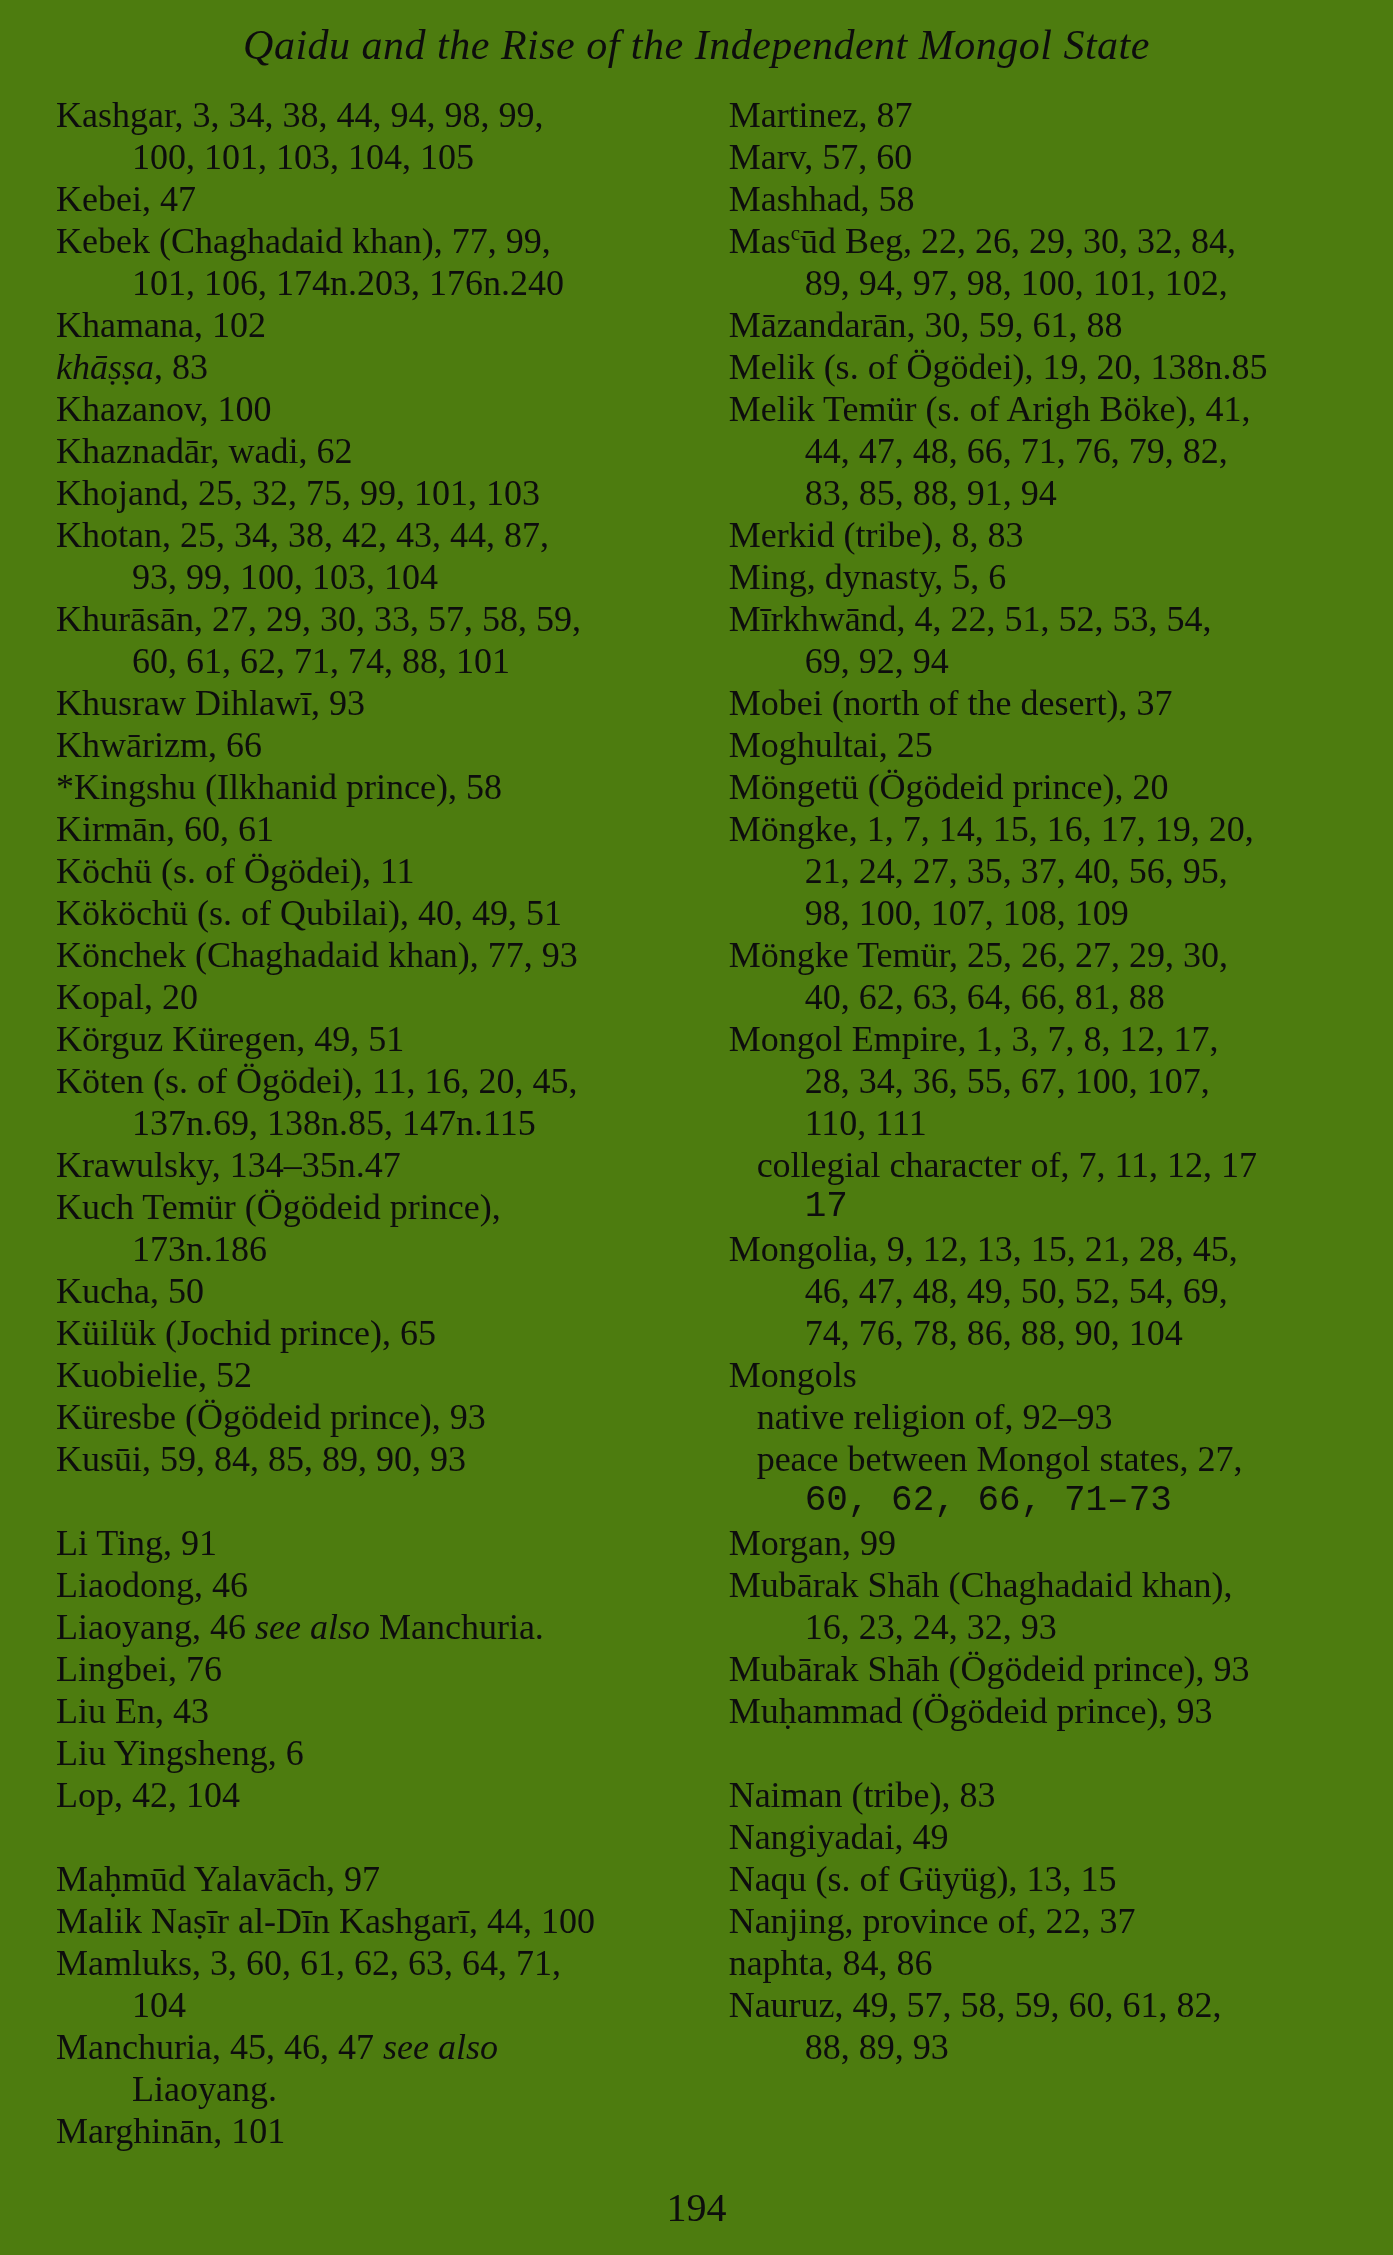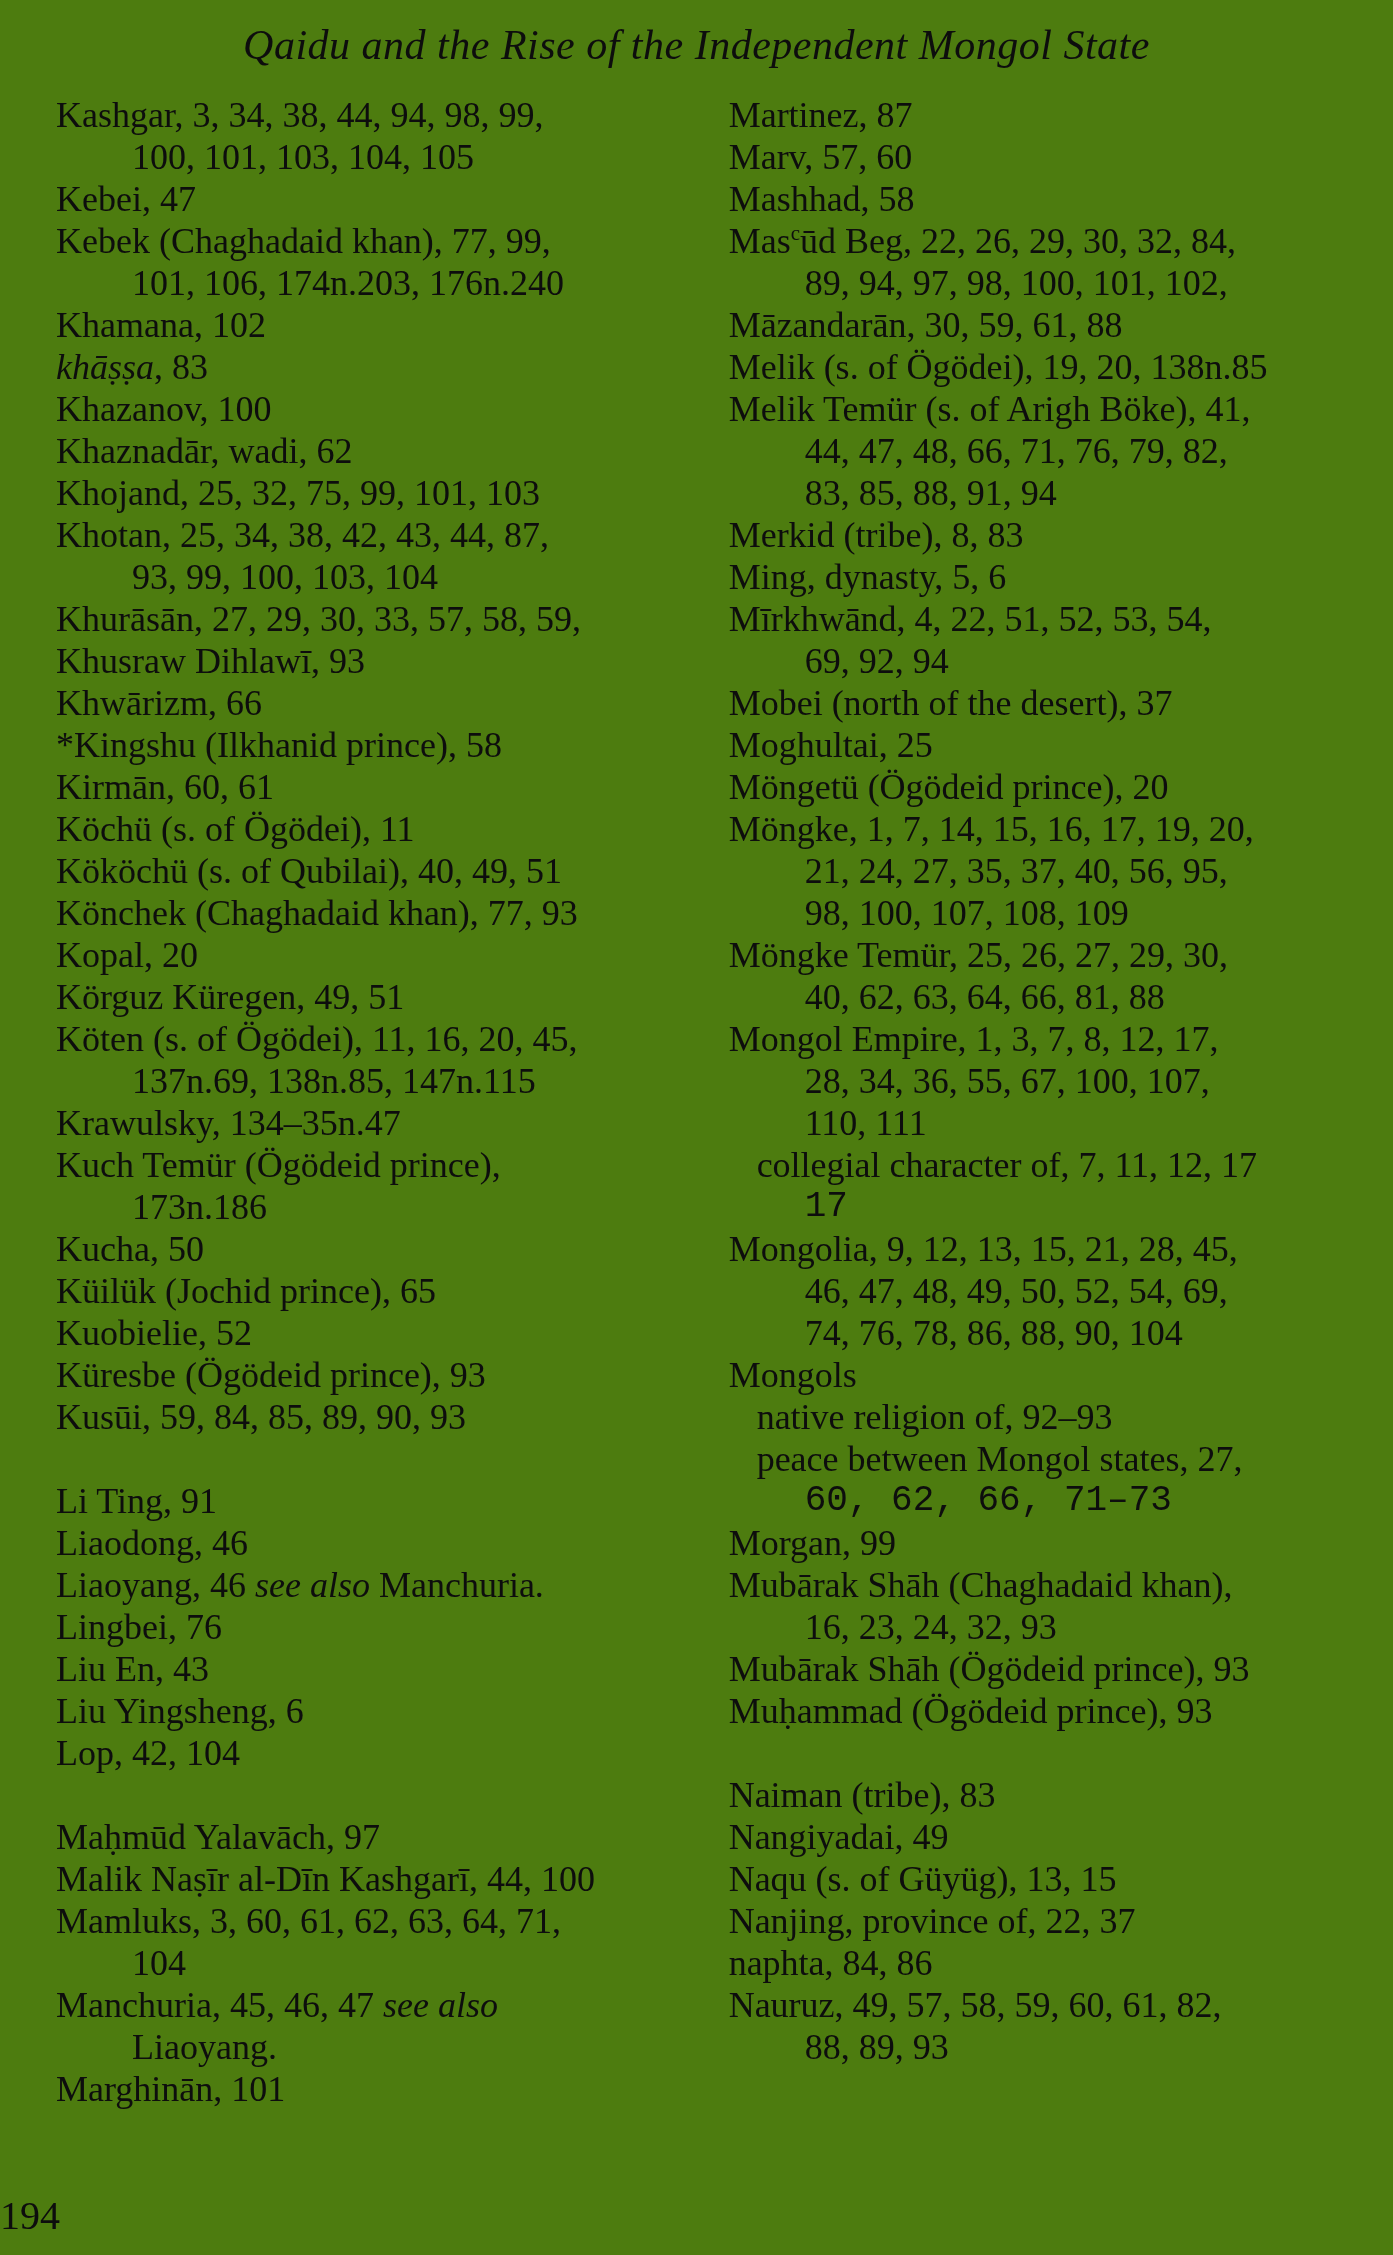--- a/index.html
+++ b/index.html
@@ -42,23 +42,24 @@
   }
   .line { white-space: nowrap; }
   .cont { padding-left: 76px; }
   .sub  { padding-left: 28px; }
   .sub.cont { padding-left: 76px; font-family: Liberation Mono, monospace; }
   .gap  { height: 42px; }
   .it   { font-style: italic; }
   .sup  { vertical-align: super; font-size: 0.58em; line-height: 0; }
   .page-number {
     position: absolute;
-    bottom: 16px;
+    bottom: 24px;
     left: 0;
     width: 100%;
+    text-align: center;
     font-size: 40px;
   }
 </style>
 </head>
 <body>
 
 <div class="page">
   <div class="page-title">Qaidu and the Rise of the Independent Mongol State</div>
 
   <div class="columns">
@@ -69,20 +70,21 @@
         <div class="line"><span>Kebek (Chaghadaid khan), 77, 99,</span></div>
         <div class="line cont"><span>101, 106, 174n.203, 176n.240</span></div>
         <div class="line"><span>Khamana, 102</span></div>
         <div class="line"><span class="it">khāṣṣa</span><span>, 83</span></div>
         <div class="line"><span>Khazanov, 100</span></div>
         <div class="line"><span>Khaznadār, wadi, 62</span></div>
         <div class="line"><span>Khojand, 25, 32, 75, 99, 101, 103</span></div>
         <div class="line"><span>Khotan, 25, 34, 38, 42, 43, 44, 87,</span></div>
         <div class="line cont"><span>93, 99, 100, 103, 104</span></div>
         <div class="line"><span>Khurāsān, 27, 29, 30, 33, 57, 58, 59,</span></div>
+        <div class="line cont"><span>60, 61, 62, 71, 74, 88, 101</span></div>
         <div class="line"><span>Khusraw Dihlawī, 93</span></div>
         <div class="line"><span>Khwārizm, 66</span></div>
         <div class="line"><span>*Kingshu (Ilkhanid prince), 58</span></div>
         <div class="line"><span>Kirmān, 60, 61</span></div>
         <div class="line"><span>Köchü (s. of Ögödei), 11</span></div>
         <div class="line"><span>Kököchü (s. of Qubilai), 40, 49, 51</span></div>
         <div class="line"><span>Könchek (Chaghadaid khan), 77, 93</span></div>
         <div class="line"><span>Kopal, 20</span></div>
         <div class="line"><span>Körguz Küregen, 49, 51</span></div>
         <div class="line"><span>Köten (s. of Ögödei), 11, 16, 20, 45,</span></div>

